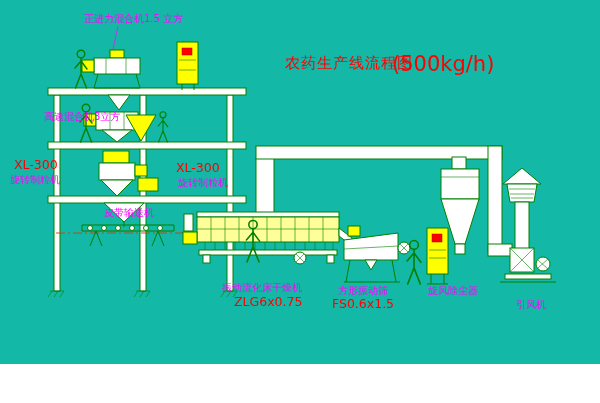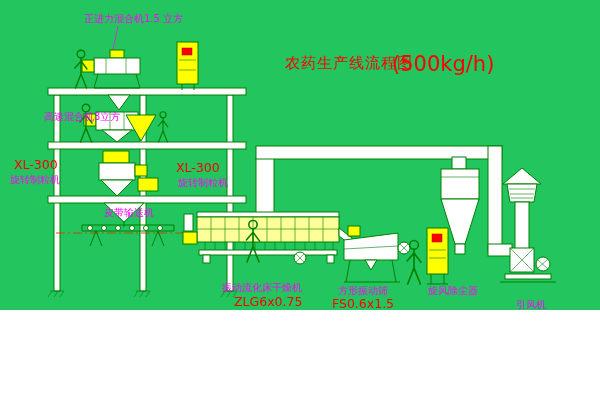--- a/index.html
+++ b/index.html
@@ -1,16 +1,16 @@
 <!DOCTYPE html>
 <html><head>
 <meta charset="utf-8">
 <style>
   html,body{margin:0;padding:0;background:#fff;}
-  #stage{position:relative;width:600px;height:310px;background:#22c55e;overflow:hidden;
+  #stage{position:relative;width:600px;height:364px;background:#14b8a6;overflow:hidden;
          font-family:"DejaVu Sans",sans-serif;}
   svg{position:absolute;left:0;top:0;}
   .g  {stroke:#008000;fill:none;stroke-width:1;}
   .gt {stroke:#008000;fill:none;stroke-width:0.6;}
   .gf {stroke:#008000;fill:#ffffff;stroke-width:1;}
   .gy {stroke:#008000;fill:#ffff00;stroke-width:1;}
   .gy2{stroke:#008000;fill:#ffff99;stroke-width:1;}
   .person{stroke:#008000;fill:none;stroke-width:1.4;stroke-linecap:round;}
   .redbox{fill:#ff0000;stroke:#aa0000;stroke-width:0.5;}
   .dashred{stroke:#d04000;stroke-width:0.9;stroke-dasharray:9 3 2 3;fill:none;}

